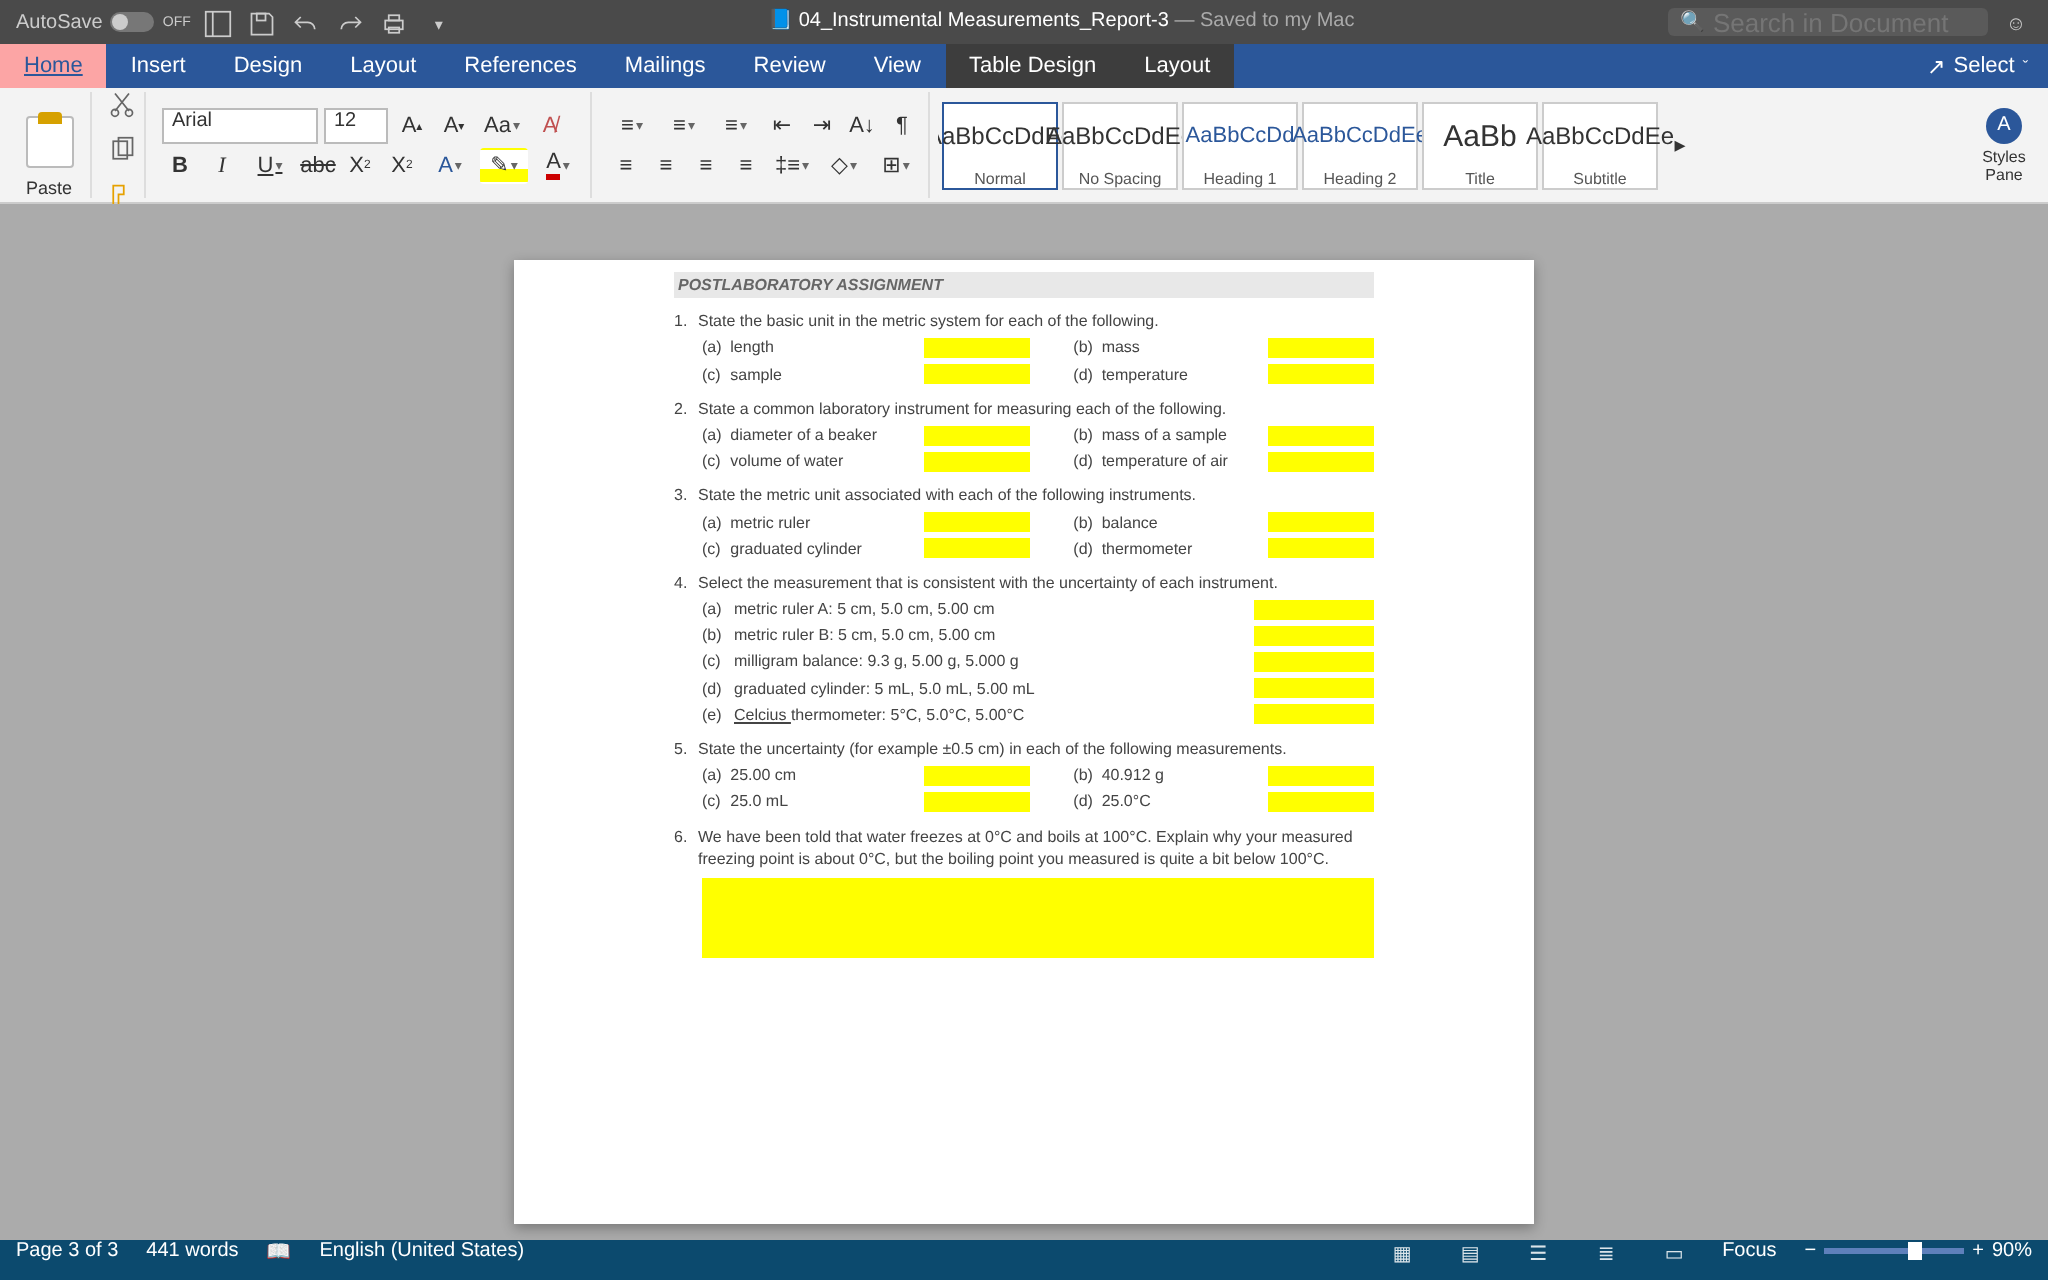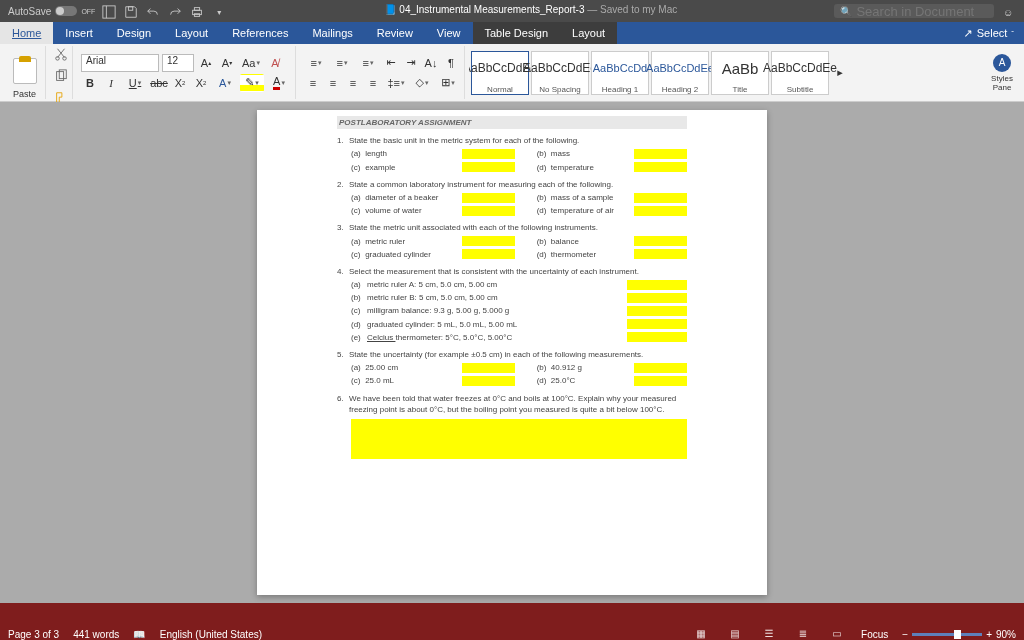--- a/index.html
+++ b/index.html
@@ -13,21 +13,21 @@
 .titlebar .qicon { width: 16px; height: 16px; display: inline-flex; align-items: center; justify-content: center; cursor: pointer; }
 .titlebar .qicon svg { width: 14px; height: 14px; }
 .titlebar .center { flex: 1; text-align: center; color: #fff; }
 .titlebar .center .dim { color: #aaa; }
 .titlebar .search { background: #5a5a5a; border-radius: 3px; padding: 1px 6px; display: flex; align-items: center; gap: 4px; width: 160px; color: #aaa; }
 .titlebar .search input { background: transparent; border: none; outline: none; color: #ccc; font-size: 13px; width: 120px; }
 
 
 .tabs { background: #2b579a; height: 22px; display: flex; align-items: center; color: #fff; font-size: 11px; }
 .tabs .tab { padding: 0 12px; height: 100%; display: flex; align-items: center; cursor: pointer; }
-.tabs .tab.active { background: #e5e5e5; color: #2b579a; text-decoration: underline; }
+.tabs .tab.active { background: #fca5a5; color: #2b579a; text-decoration: underline; }
 .tabs .tab.contextual { background: #3d3d3d; }
 .tabs .spacer { flex: 1; }
 .tabs .share { padding: 0 10px; cursor: pointer; display: flex; align-items: center; gap: 4px; }
 
 
 .ribbon { background: #f3f3f3; height: 58px; border-bottom: 1px solid #ccc; display: flex; align-items: stretch; padding: 2px 4px; gap: 4px; font-size: 10px; color: #333; }
 .group { border-right: 1px solid #ddd; padding: 0 4px; display: flex; flex-direction: column; justify-content: center; gap: 2px; }
 .paste-group { align-items: center; justify-content: flex-end; width: 42px; }
 .paste-icon { width: 24px; height: 26px; background: #fff; border: 1px solid #bbb; border-radius: 2px; position: relative; }
 .paste-icon::before { content:""; position:absolute; top:-3px; left:5px; width:12px; height:6px; background:#d6a100; border-radius:2px 2px 0 0; }
@@ -52,41 +52,41 @@
 .style-box.sel { border-color: #2b579a; }
 .style-box .preview { font-size: 12px; color: #333; flex: 1; display: flex; align-items: center; }
 .style-box .preview.h1 { color: #2b579a; font-size: 11px; }
 .style-box .preview.title { font-size: 15px; }
 .style-box .label { font-size: 8px; color: #555; }
 .styles-pane { width: 36px; text-align: center; font-size: 8px; display: flex; flex-direction: column; align-items: center; justify-content: center; gap: 2px; }
 .styles-pane .circ { width: 18px; height: 18px; border-radius: 50%; background: #2b579a; color: #fff; display: flex; align-items: center; justify-content: center; font-size: 10px; }
 
 
 .docarea { flex: 1; background: #ababab; overflow: auto; display: flex; justify-content: center; padding: 8px 0; }
-.page { width: 510px; background: #fff; box-shadow: 0 2px 6px rgba(0,0,0,0.3); padding: 6px 80px 150px; font-size: 8px; color: #444; line-height: 1.4; }
+.page { width: 510px; background: #fff; box-shadow: 0 2px 6px rgba(0,0,0,0.3); padding: 6px 80px 150px; font-size: 8px; color: #444; line-height: 1.4; margin-top: 20px; }
 .psection-title { font-style: italic; font-weight: bold; color: #666; background: #e8e8e8; padding: 1px 2px; display: inline-block; width: 100%; }
 .q { margin-top: 6px; }
 .q .num { display: inline-block; width: 12px; vertical-align: top; }
 .q .text { display: inline-block; width: calc(100% - 12px); }
 .subrow { display: flex; margin: 2px 0 2px 14px; align-items: center; }
 .subrow .lab { width: 16px; }
 .subrow .name { width: 110px; }
 .subrow .blank { width: 60px; height: 10px; background: #ffff00; }
 .subrow .sp { width: 24px; }
 .subrow .lab2 { width: 16px; }
 .subrow .name2 { width: 94px; }
 .subrow .blank2 { width: 60px; height: 10px; background: #ffff00; }
 .singlerow { display: flex; margin: 2px 0 2px 14px; align-items: center; }
 .singlerow .lab { width: 16px; }
 .singlerow .name { flex: 1; }
 .singlerow .blank { width: 60px; height: 10px; background: #ffff00; margin-left: auto; }
 .bigblank { margin: 4px 0 0 14px; height: 40px; width: calc(100% - 14px); background: #ffff00; }
 
 
-.status { background: #7f1d1d; height: 37px; display: flex; align-items: flex-end; color: #fff; font-size: 10px; padding: 0 8px; gap: 14px; }
+.status { background: #0c4a6e; height: 20px; display: flex; align-items: flex-start; color: #fff; font-size: 10px; padding: 0 8px; gap: 14px; }
 .status .sp { flex: 1; }
 .status .vbtn { width: 20px; height: 14px; display: inline-flex; align-items: center; justify-content: center; cursor: pointer; opacity: .85; }
 .status .zoom { display: flex; align-items: center; gap: 4px; }
 .status .slider { width: 70px; height: 3px; background: #5e80bb; position: relative; }
 .status .slider::after { content:""; position:absolute; left: 60%; top: -3px; width: 7px; height: 9px; background: #fff; }
 </style>
 </head>
 <body>
 
 <div class="titlebar">
@@ -260,21 +260,21 @@
           <span class="lab">(a)</span>
           <span class="name">length</span>
           <span class="blank"></span>
           <span class="sp"></span>
           <span class="lab2">(b)</span>
           <span class="name2">mass</span>
           <span class="blank2"></span>
         </div>
       <div class="subrow">
           <span class="lab">(c)</span>
-          <span class="name">example</span>
+          <span class="name">sample</span>
           <span class="blank"></span>
           <span class="sp"></span>
           <span class="lab2">(d)</span>
           <span class="name2">temperature</span>
           <span class="blank2"></span>
         </div>
     </div>
 
     <div class="q">
       <span class="num">2.</span><span class="text">State a common laboratory instrument for measuring each of the following.</span>

